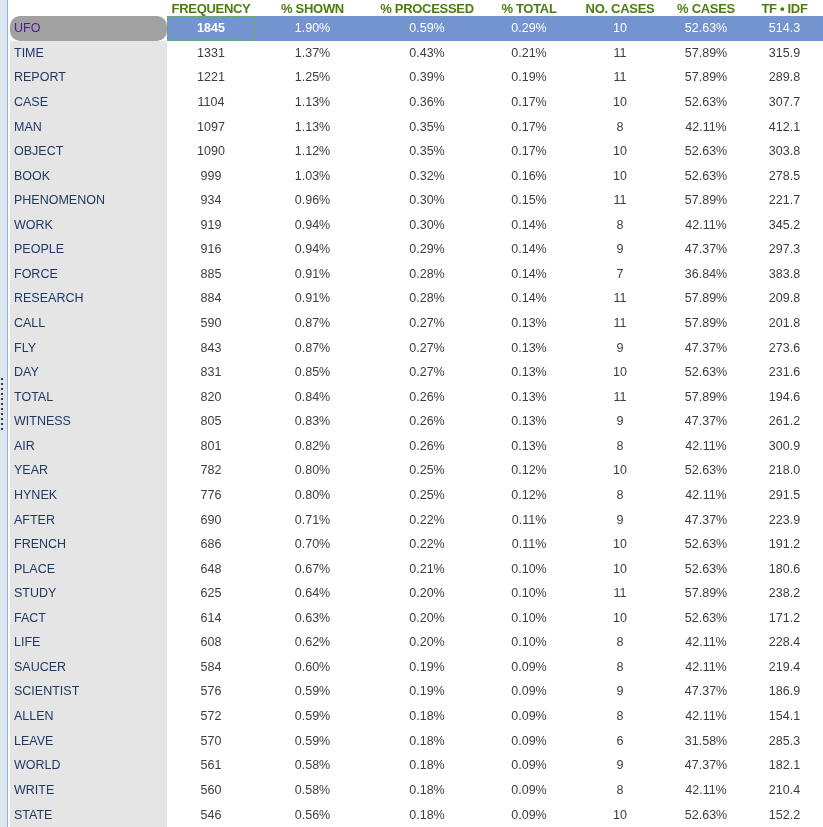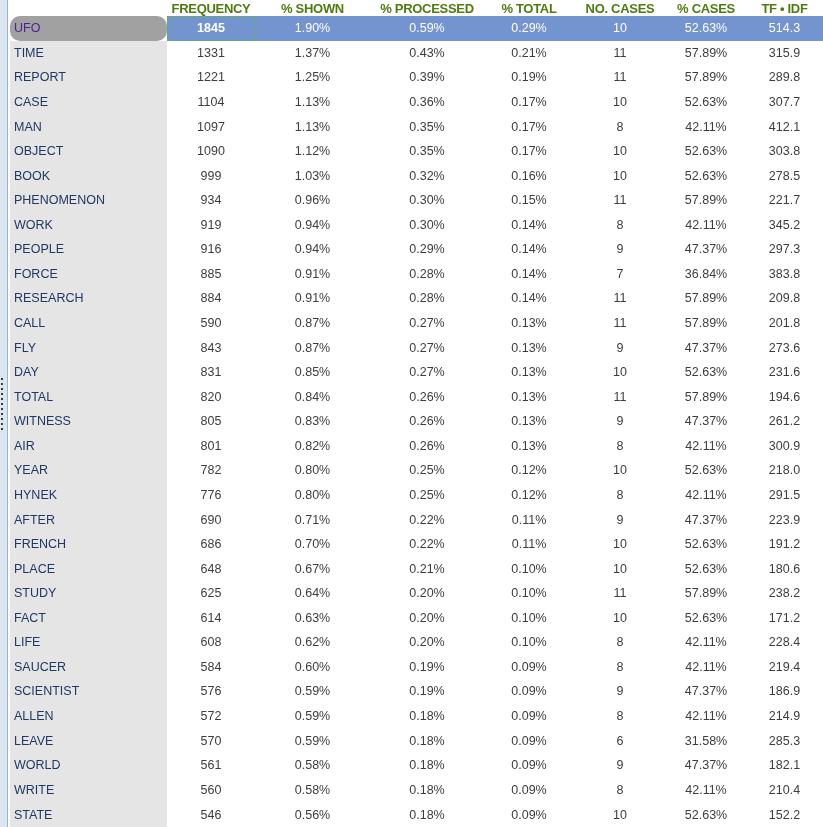--- a/index.html
+++ b/index.html
@@ -353,21 +353,21 @@
           <td>186.9</td>
         </tr>
         <tr>
           <td class="word">ALLEN</td>
           <td>572</td>
           <td>0.59%</td>
           <td>0.18%</td>
           <td>0.09%</td>
           <td>8</td>
           <td>42.11%</td>
-          <td>214.9</td>
+          <td>154.1</td>
         </tr>
         <tr>
           <td class="word">LEAVE</td>
           <td>570</td>
           <td>0.59%</td>
           <td>0.18%</td>
           <td>0.09%</td>
           <td>6</td>
           <td>31.58%</td>
           <td>285.3</td>

